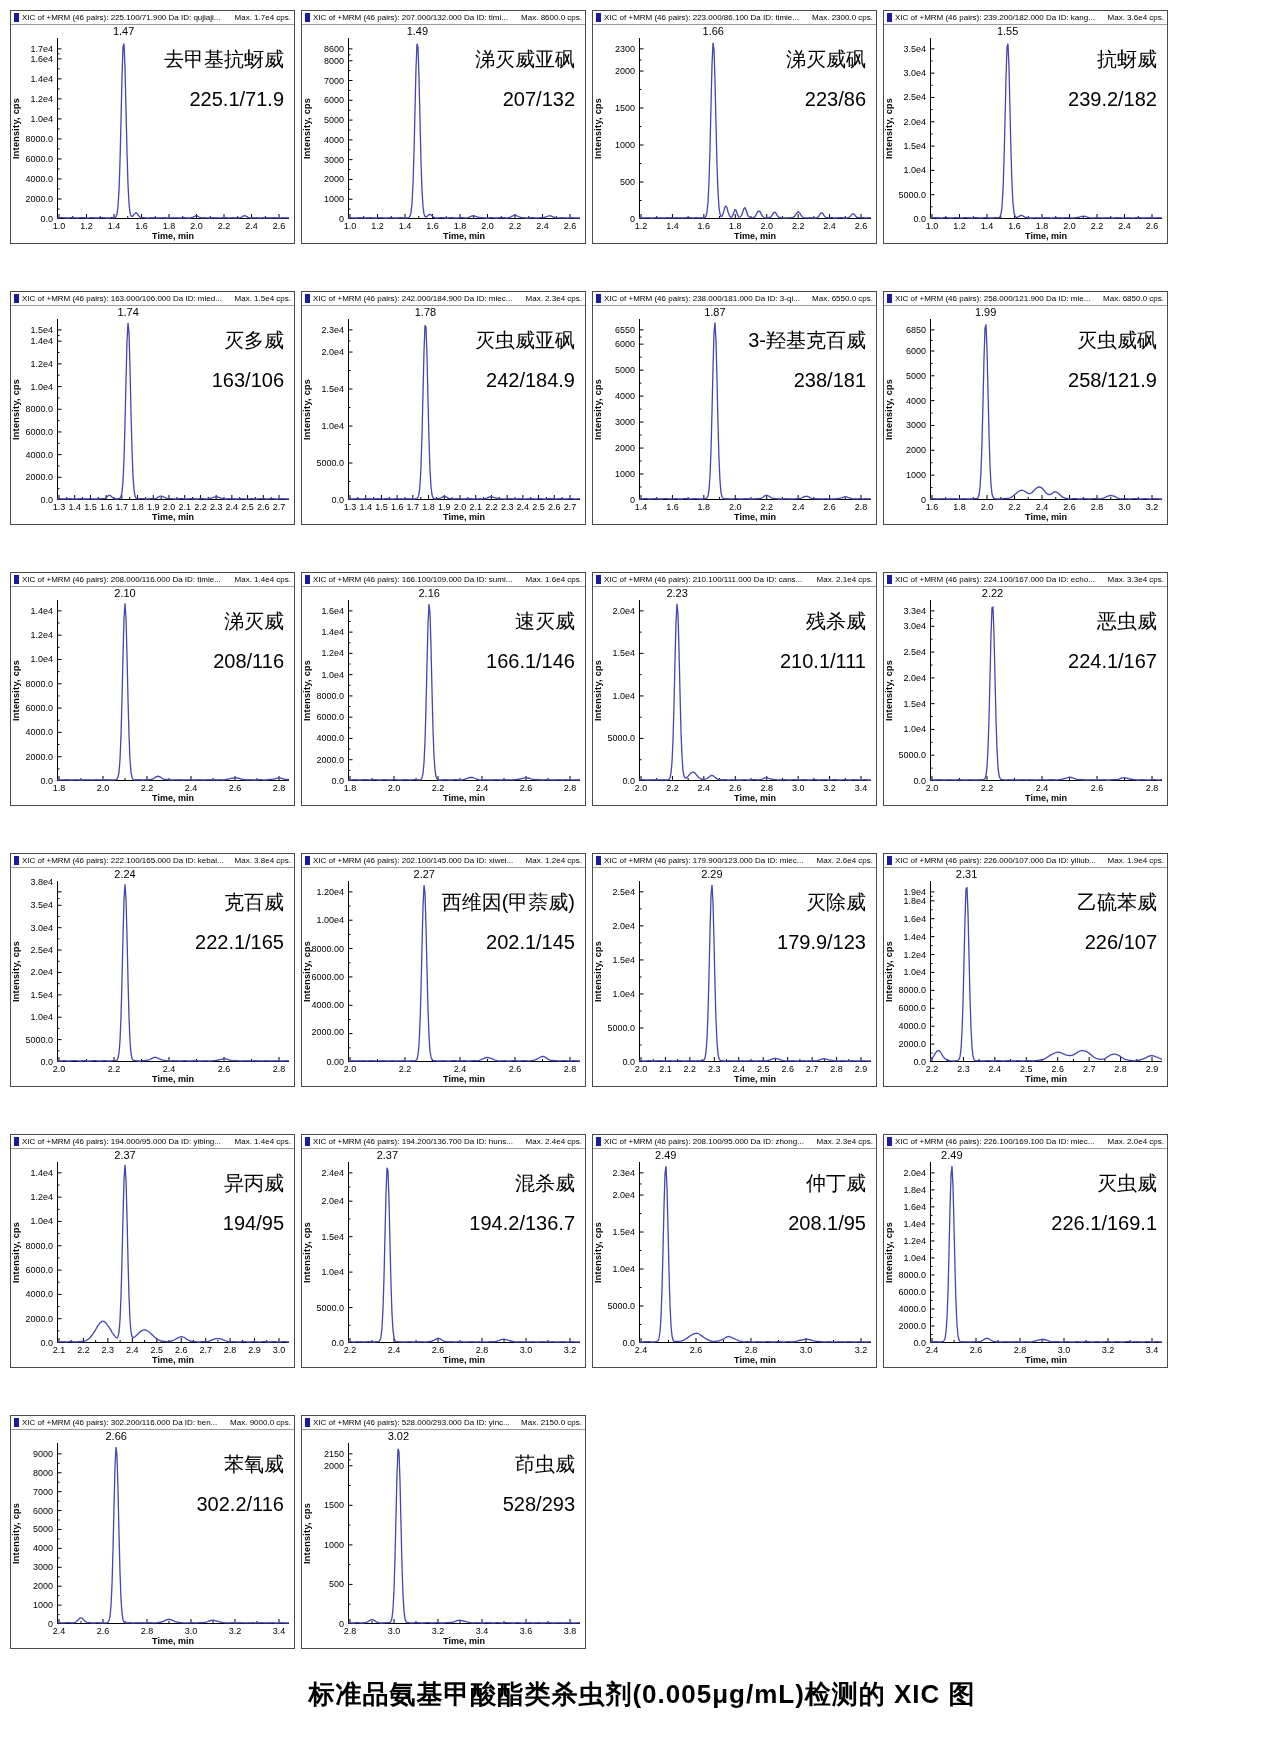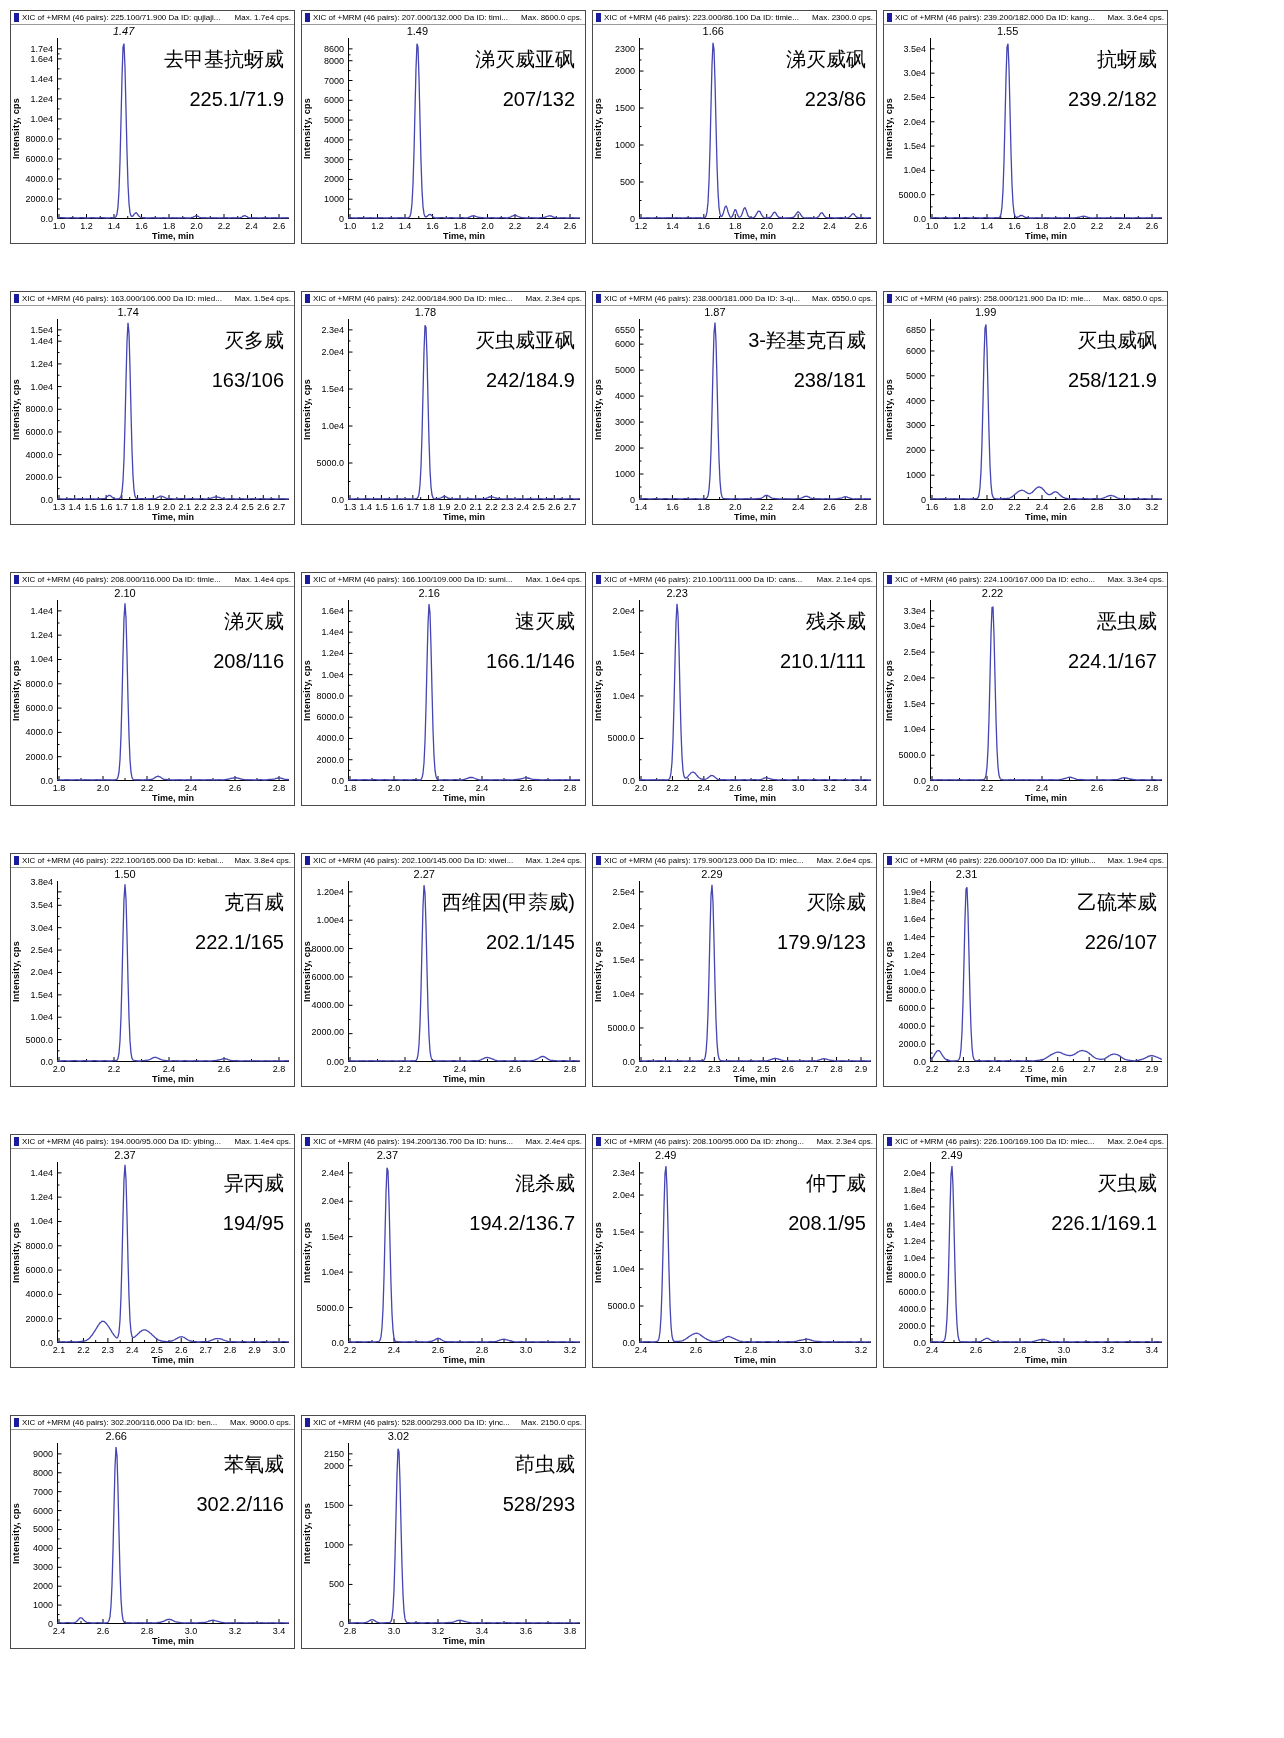--- a/index.html
+++ b/index.html
@@ -40,21 +40,21 @@
           <span class="ytick" style="top: 18.86px;">1.7e4</span>
           <span class="ytick" style="top: 28.8682px;">1.6e4</span>
           <span class="ytick" style="top: 48.8847px;">1.4e4</span>
           <span class="ytick" style="top: 68.9012px;">1.2e4</span>
           <span class="ytick" style="top: 88.9176px;">1.0e4</span>
           <span class="ytick" style="top: 108.934px;">8000.0</span>
           <span class="ytick" style="top: 128.951px;">6000.0</span>
           <span class="ytick" style="top: 148.967px;">4000.0</span>
           <span class="ytick" style="top: 168.984px;">2000.0</span>
           <span class="ytick" style="top: 189px;">0.0</span>
-          <div class="rt" style="left: 112.625px; font-style: italic;">1.47</div>
+          <div class="rt" style="left: 112.625px;">1.47</div>
           <div class="chart">
             <svg width="232" height="181">
               <line x1="0.5" y1="0" x2="0.5" y2="181" stroke="#000" stroke-width="1"></line>
               <line x1="0" y1="180.5" x2="232" y2="180.5" stroke="#000" stroke-width="1"></line>
               <line x1="0.5" y1="10.860000000000014" x2="4.5" y2="10.860000000000014" stroke="#000" stroke-width="1"></line>
               <line x1="0.5" y1="15.864117647058833" x2="2.5" y2="15.864117647058833" stroke="#000" stroke-width="1"></line>
               <line x1="0.5" y1="20.868235294117653" x2="4.5" y2="20.868235294117653" stroke="#000" stroke-width="1"></line>
               <line x1="0.5" y1="30.87647058823532" x2="2.5" y2="30.87647058823532" stroke="#000" stroke-width="1"></line>
               <line x1="0.5" y1="40.88470588235296" x2="4.5" y2="40.88470588235296" stroke="#000" stroke-width="1"></line>
               <line x1="0.5" y1="50.8929411764706" x2="2.5" y2="50.8929411764706" stroke="#000" stroke-width="1"></line>
@@ -897,21 +897,21 @@
           <div class="ylab">Intensity, cps</div>
           <span class="ytick" style="top: 9px;">3.8e4</span>
           <span class="ytick" style="top: 32.2921px;">3.5e4</span>
           <span class="ytick" style="top: 54.6789px;">3.0e4</span>
           <span class="ytick" style="top: 77.0658px;">2.5e4</span>
           <span class="ytick" style="top: 99.4526px;">2.0e4</span>
           <span class="ytick" style="top: 121.839px;">1.5e4</span>
           <span class="ytick" style="top: 144.226px;">1.0e4</span>
           <span class="ytick" style="top: 166.613px;">5000.0</span>
           <span class="ytick" style="top: 189px;">0.0</span>
-          <div class="rt" style="left: 114px;">1.50</div>
+          <div class="rt" style="left: 114px;">2.24</div>
           <div class="chart">
             <svg width="232" height="181">
               <line x1="0.5" y1="0" x2="0.5" y2="181" stroke="#000" stroke-width="1"></line>
               <line x1="0" y1="180.5" x2="232" y2="180.5" stroke="#000" stroke-width="1"></line>
               <line x1="0.5" y1="10.860000000000014" x2="4.5" y2="10.860000000000014" stroke="#000" stroke-width="1"></line>
               <line x1="0.5" y1="17.57605263157896" x2="2.5" y2="17.57605263157896" stroke="#000" stroke-width="1"></line>
               <line x1="0.5" y1="24.292105263157907" x2="4.5" y2="24.292105263157907" stroke="#000" stroke-width="1"></line>
               <line x1="0.5" y1="35.485526315789485" x2="2.5" y2="35.485526315789485" stroke="#000" stroke-width="1"></line>
               <line x1="0.5" y1="46.67894736842106" x2="4.5" y2="46.67894736842106" stroke="#000" stroke-width="1"></line>
               <line x1="0.5" y1="57.87236842105264" x2="2.5" y2="57.87236842105264" stroke="#000" stroke-width="1"></line>
@@ -1532,13 +1532,14 @@
           <span class="xtick" style="left: 48px;">2.8</span>
           <span class="xtick" style="left: 92px;">3.0</span>
           <span class="xtick" style="left: 136px;">3.2</span>
           <span class="xtick" style="left: 180px;">3.4</span>
           <span class="xtick" style="left: 224px;">3.6</span>
           <span class="xtick" style="left: 268px;">3.8</span>
         </div>
         <div class="xlab">Time, min</div>
       </div>
     </div>
+  <div class="caption">标准品氨基甲酸酯类杀虫剂(0.005μg/mL)检测的 XIC 图</div>
 </div>
 
 </body></html>

